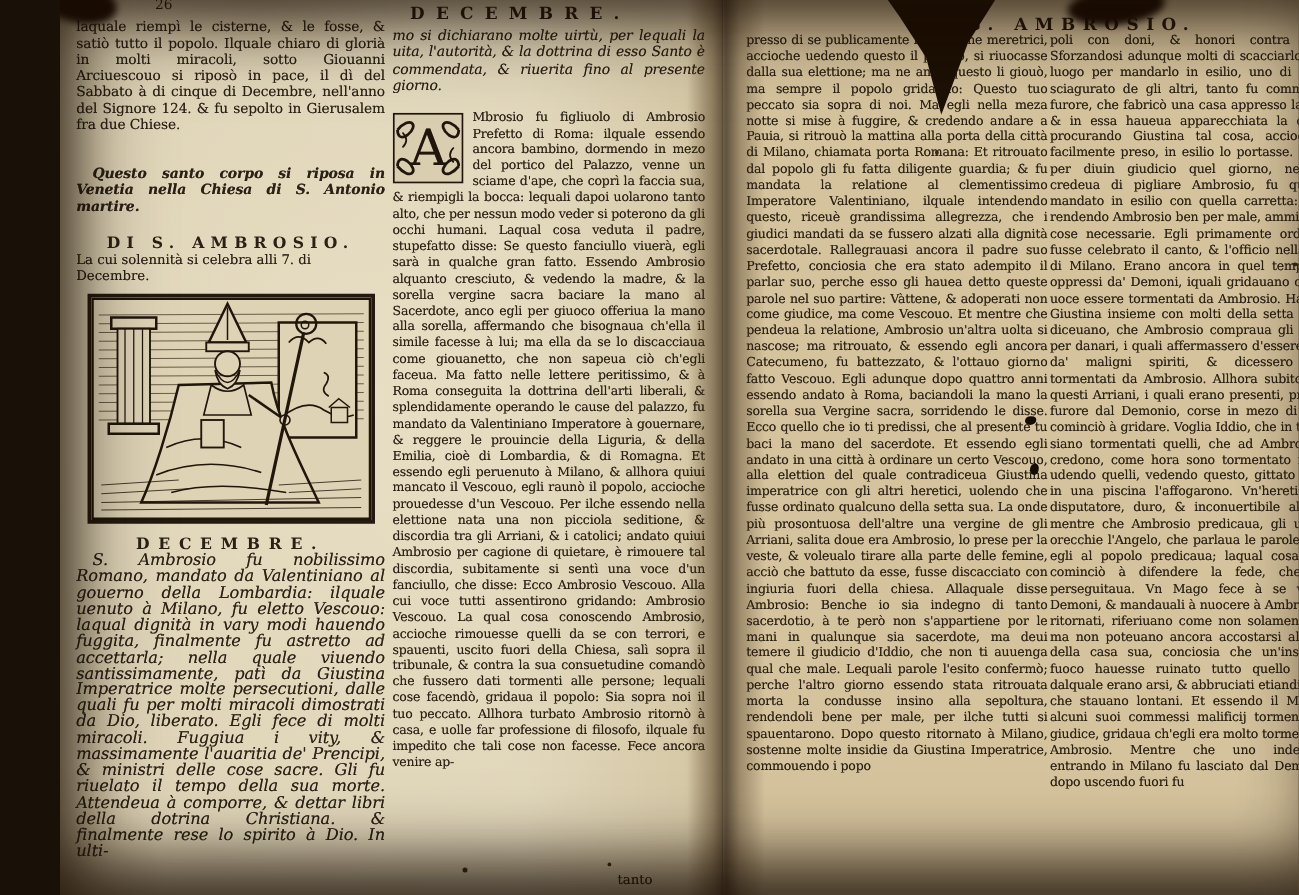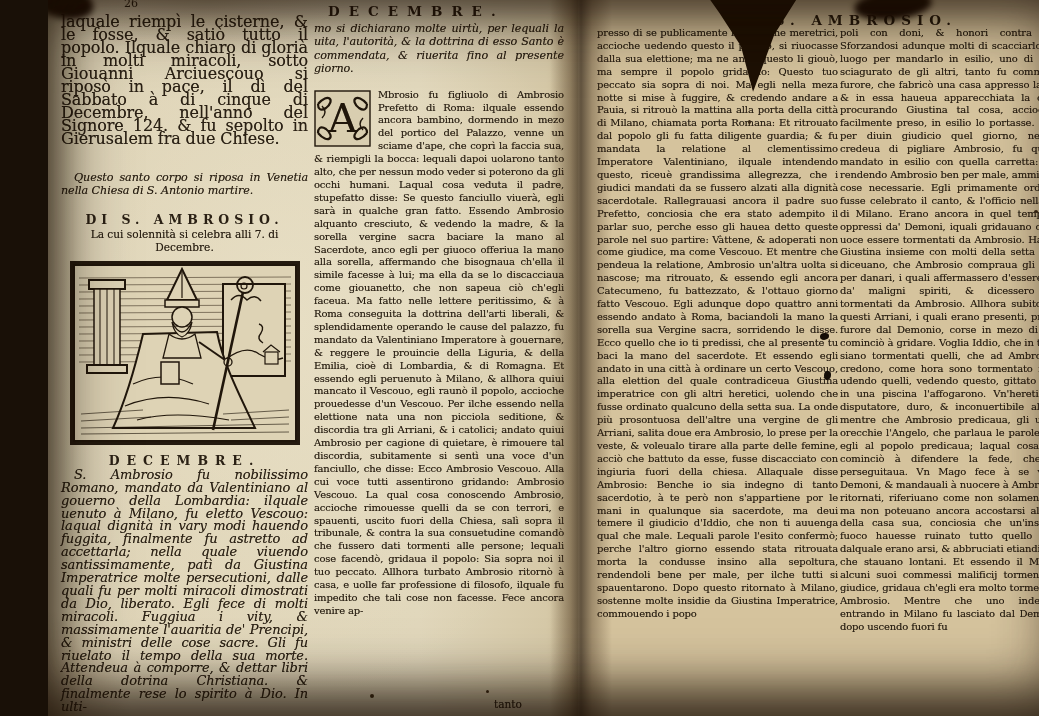--- a/index.html
+++ b/index.html
@@ -66,33 +66,33 @@
   .pgnum-left{left:76px;top:-3px;}
   .pgnum-right{left:1000px;top:16px;}
 
   .col{position:absolute;text-align:justify;}
   .c1l{left:13px;top:15px;width:247px;}
   .c2l{left:266px;top:22px;width:250px;height:690px;}
   .c1r{left:549px;top:27px;width:241px;height:684px;overflow:hidden;}
   .c2r{left:792px;top:27px;width:240px;height:684px;overflow:hidden;}
 
   .body{
-    margin:0;font-size:16px;line-height:13px;letter-spacing:-0.1px;
+    margin:0;font-size:11px;line-height:13px;letter-spacing:-0.1px;
     text-shadow:0 0 .5px rgba(42,32,20,.55);
   }
   .tight{font-size:10px;line-height:12.9px;letter-spacing:-0.15px;}
   .ital{font-style:italic;}
   .indent{text-indent:13px;}
   .sp-above{margin-top:13px;}
-  .sp-above2{margin-top:26px;}
+  .sp-above2{margin-top:26px;font-weight:bold;}
   .sechead{
     margin:14px 0 0 0;text-align:center;font-size:12.5px;font-weight:bold;
     letter-spacing:5px;white-space:nowrap;
   }
-  .subhead{margin:1px 0 0 0;text-align:center;font-size:10.6px;line-height:13px;
+  .subhead{margin:1px 0 0 0;text-align:left;font-size:10.6px;line-height:13px;
     text-shadow:0 0 .5px rgba(42,32,20,.55);}
   .sommario-head{letter-spacing:7px;margin-top:8px;}
   .sommario-text{font-size:13px;line-height:12.9px;margin-top:1px;}
   .intro-ital{font-size:11.2px;line-height:13.4px;}
 
   .woodcut{
     width:230px;height:184px;margin:7px auto 0 auto;
     border:3px solid #241a0f;background:#ded3b5;box-sizing:border-box;
   }
   .dropcap{

